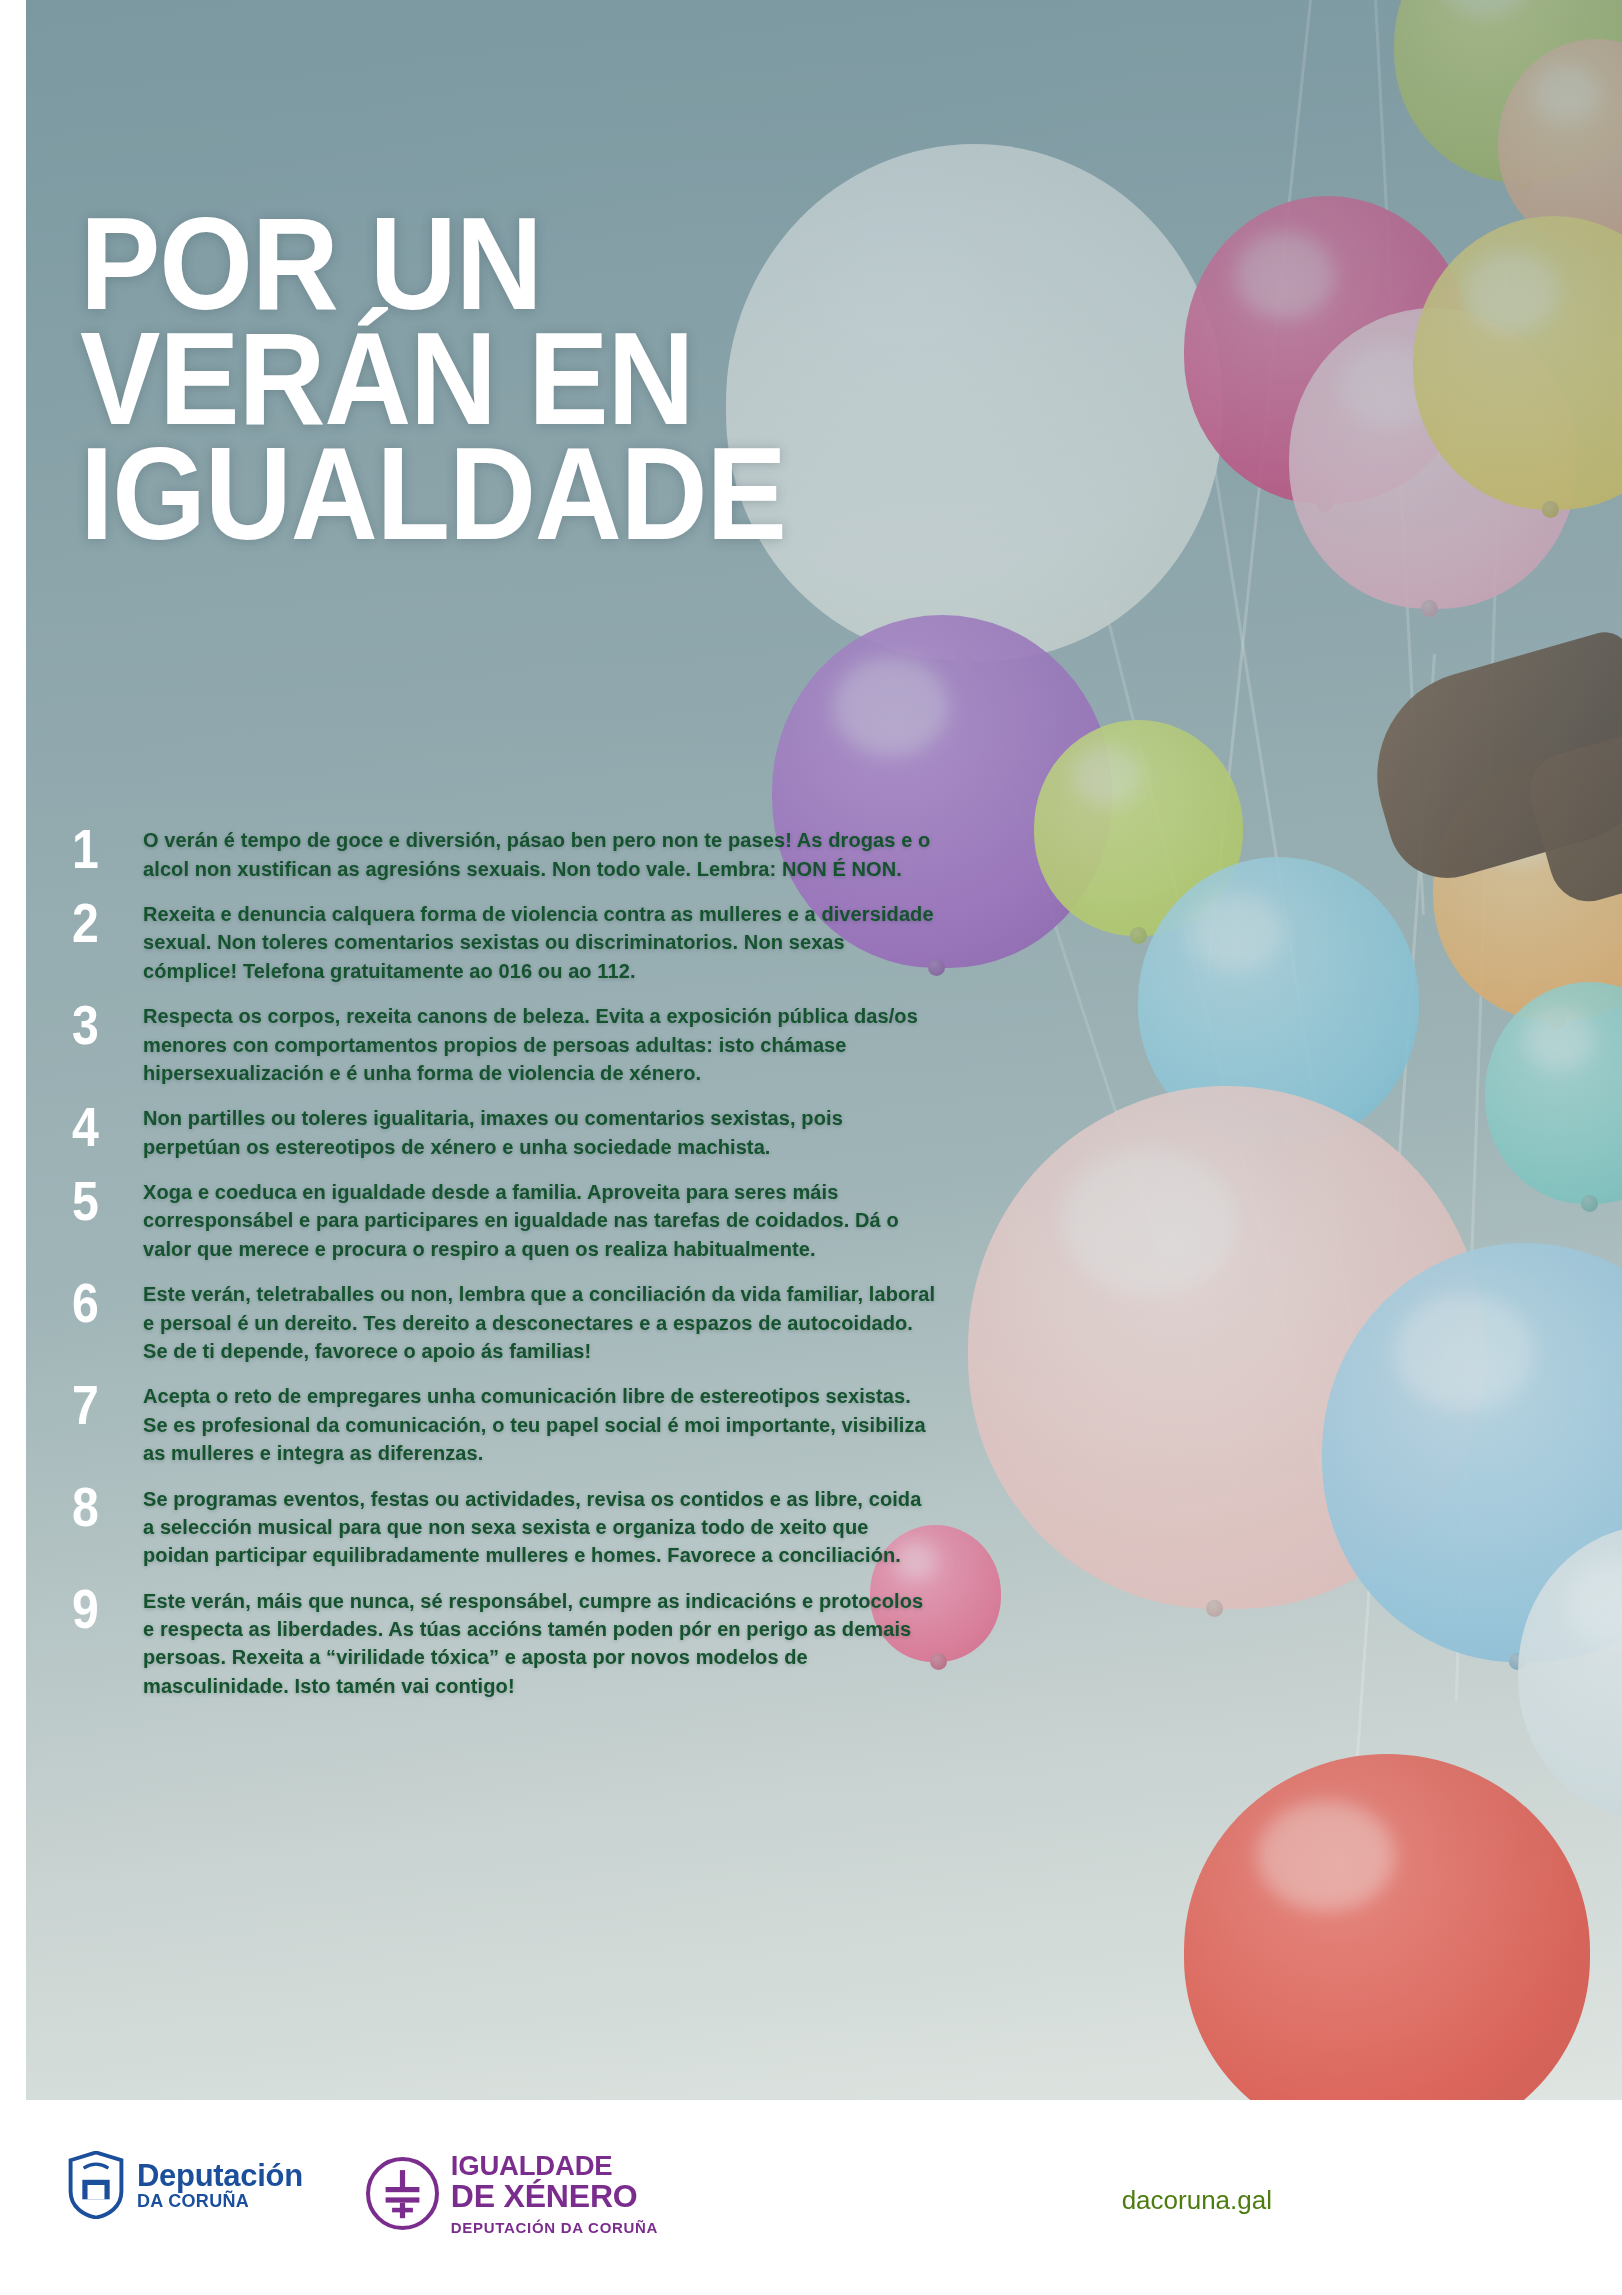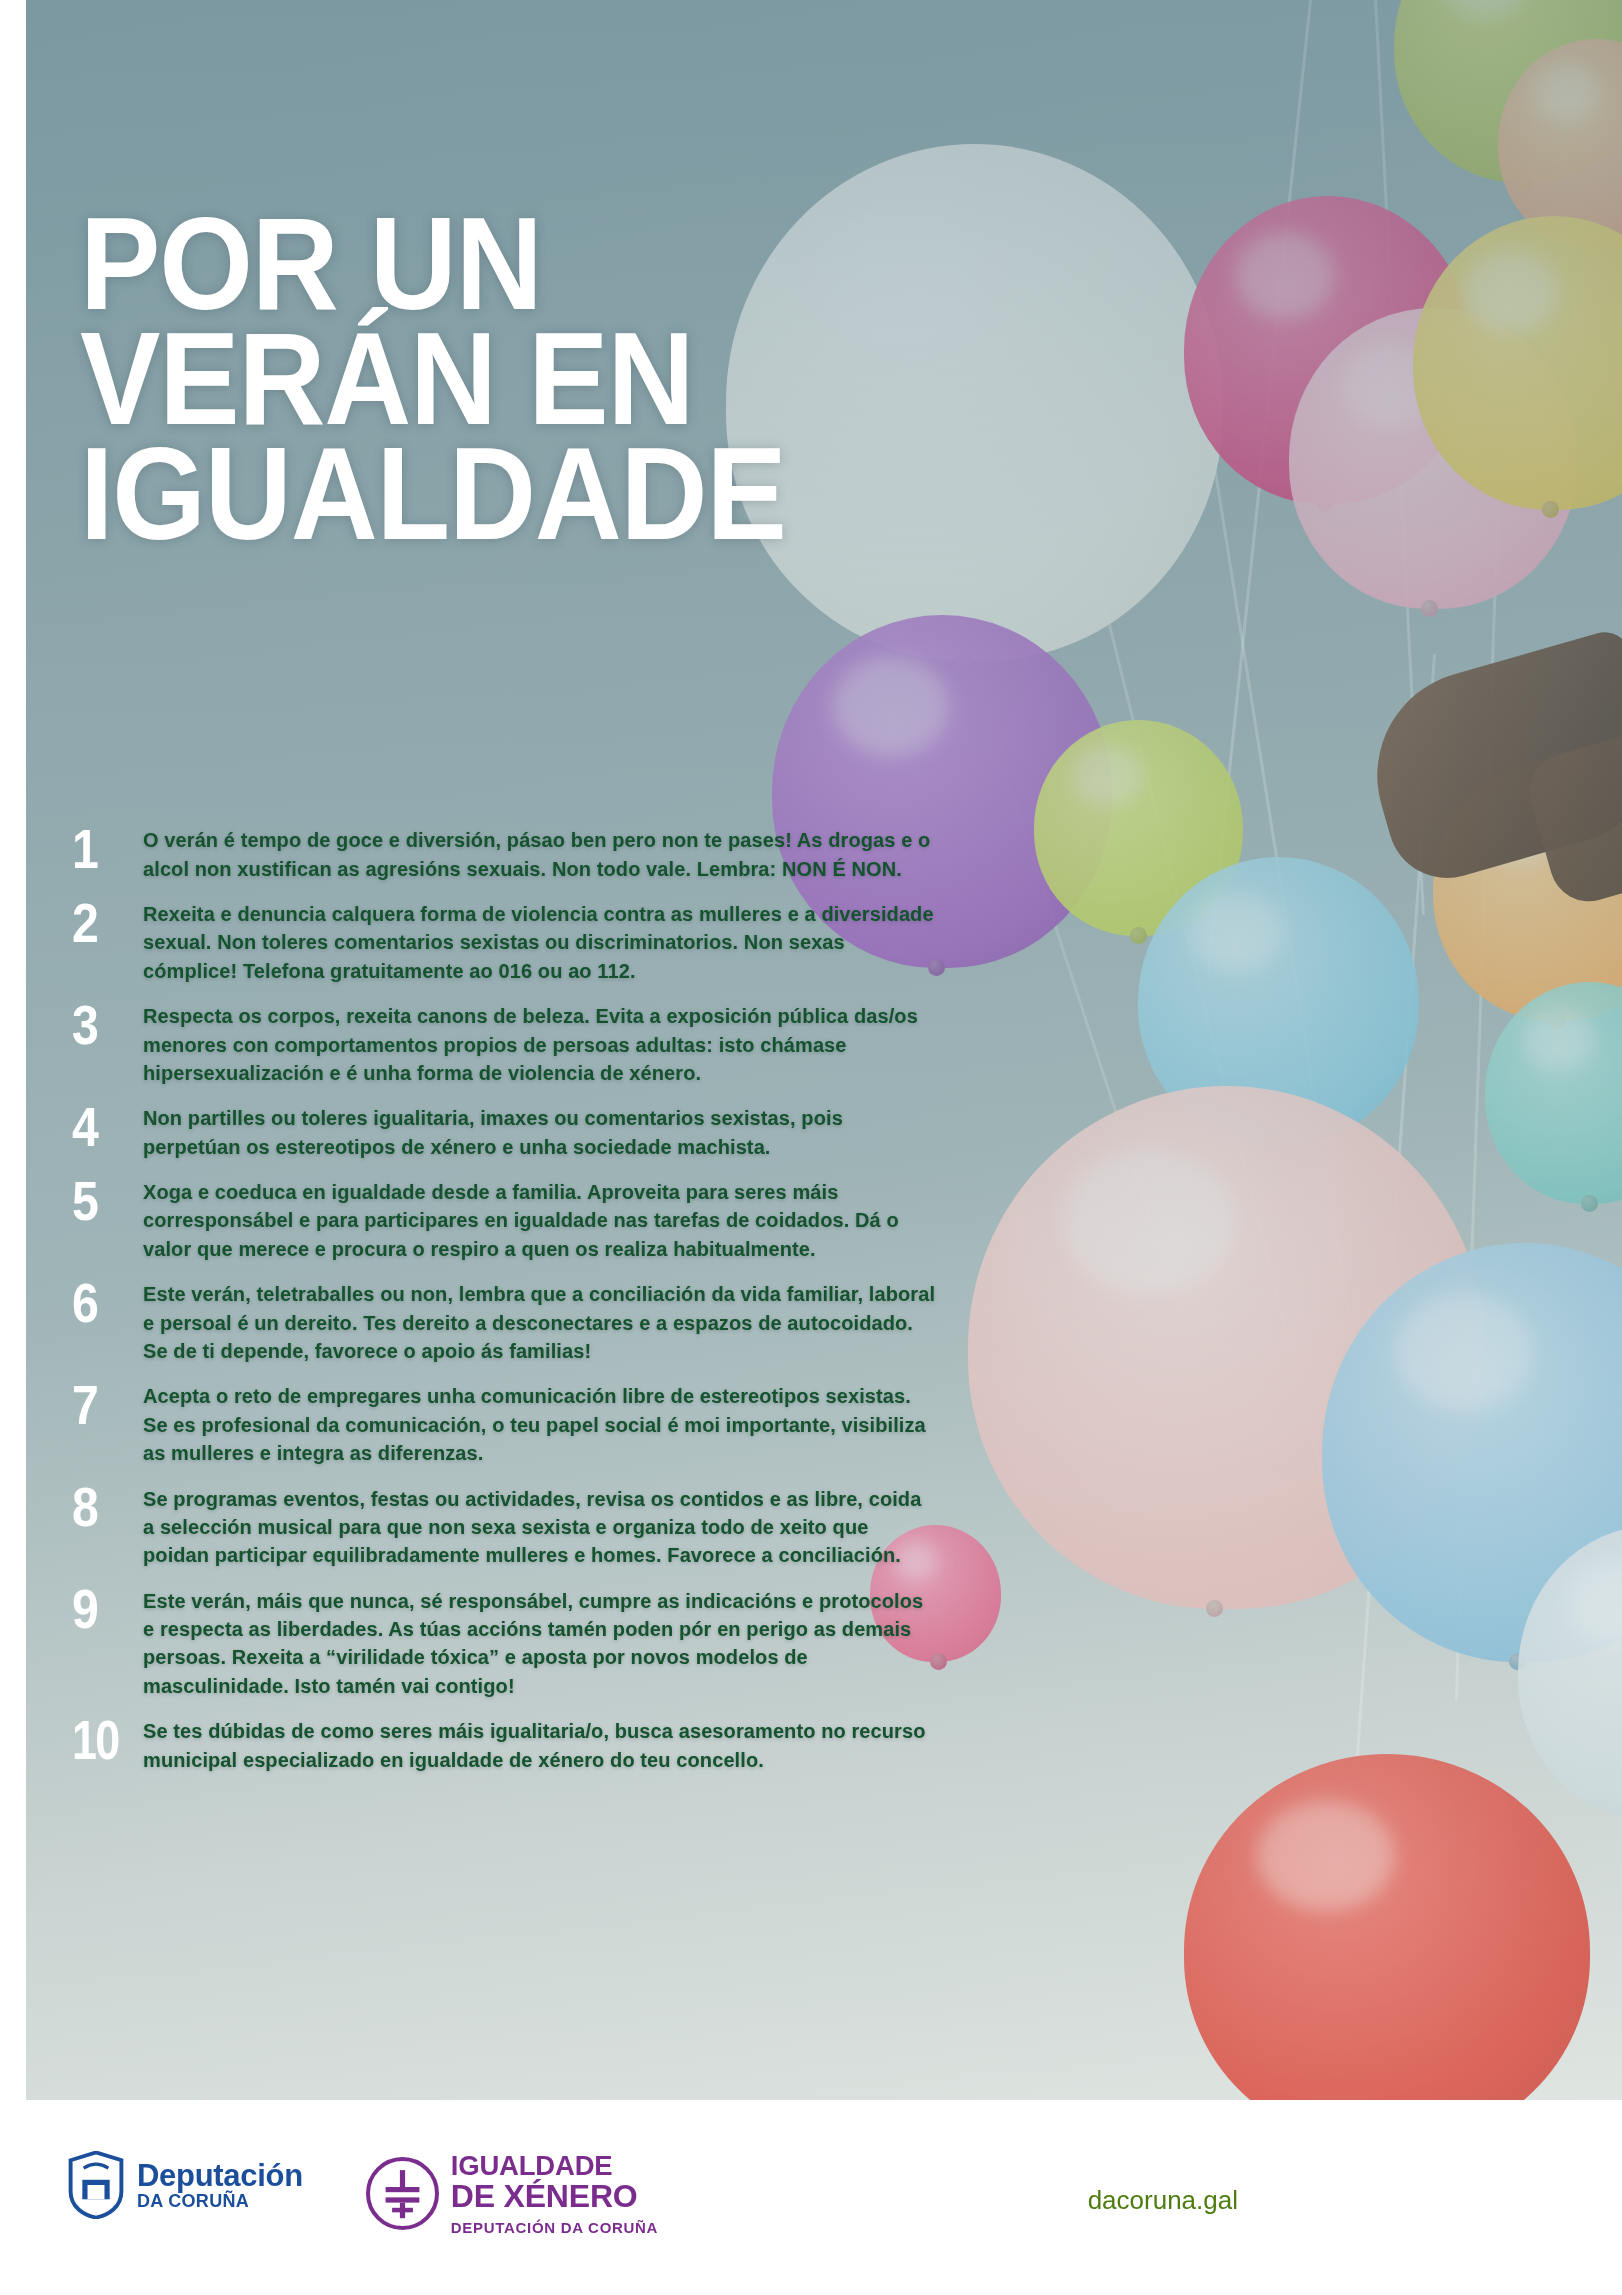--- a/index.html
+++ b/index.html
@@ -143,20 +143,21 @@
   }
 
   
   .footer {
     position: absolute;
     left: 0;
     top: 2100px;
     width: 1310px;
     height: 195px;
     background: #ffffff;
+    padding-left: 34px;
   }
 
   .logo-dep {
     position: absolute;
     left: 68px;
     top: 51px;
     display: flex;
     align-items: center;
     gap: 13px;
   }
@@ -289,24 +290,20 @@
     <div class="item">
       <div class="num">8</div>
       <div class="text">Se programas eventos, festas ou actividades, revisa os contidos e as libre, coida a selección musical para que non sexa sexista e organiza todo de xeito que poidan participar equilibradamente mulleres e homes. Favorece a conciliación.</div>
     </div>
 
     <div class="item">
       <div class="num">9</div>
       <div class="text">Este verán, máis que nunca, sé responsábel, cumpre as indicacións e protocolos e respecta as liberdades. As túas accións tamén poden pór en perigo as demais persoas. Rexeita a “virilidade tóxica” e aposta por novos modelos de masculinidade. Isto tamén vai contigo!</div>
     </div>
 
-    <div class="item">
-      <div class="num num-wide">10</div>
-      <div class="text">Se tes dúbidas de como seres máis igualitaria/o, busca asesoramento no recurso municipal especializado en igualdade de xénero do teu concello.</div>
-    </div>
 
   </div>
 
   <div class="footer">
 
     <div class="logo-dep">
       <div class="shield">
         <svg width="56" height="68" viewBox="0 0 86 104" xmlns="http://www.w3.org/2000/svg">
           <path d="M4 14 L43 2 L82 14 L82 62 C82 86 62 98 43 102 C24 98 4 86 4 62 Z" fill="none" stroke="#1b4f9c" stroke-width="6"></path>
           <path d="M24 26 q19 -12 38 0" fill="none" stroke="#1b4f9c" stroke-width="5"></path>

